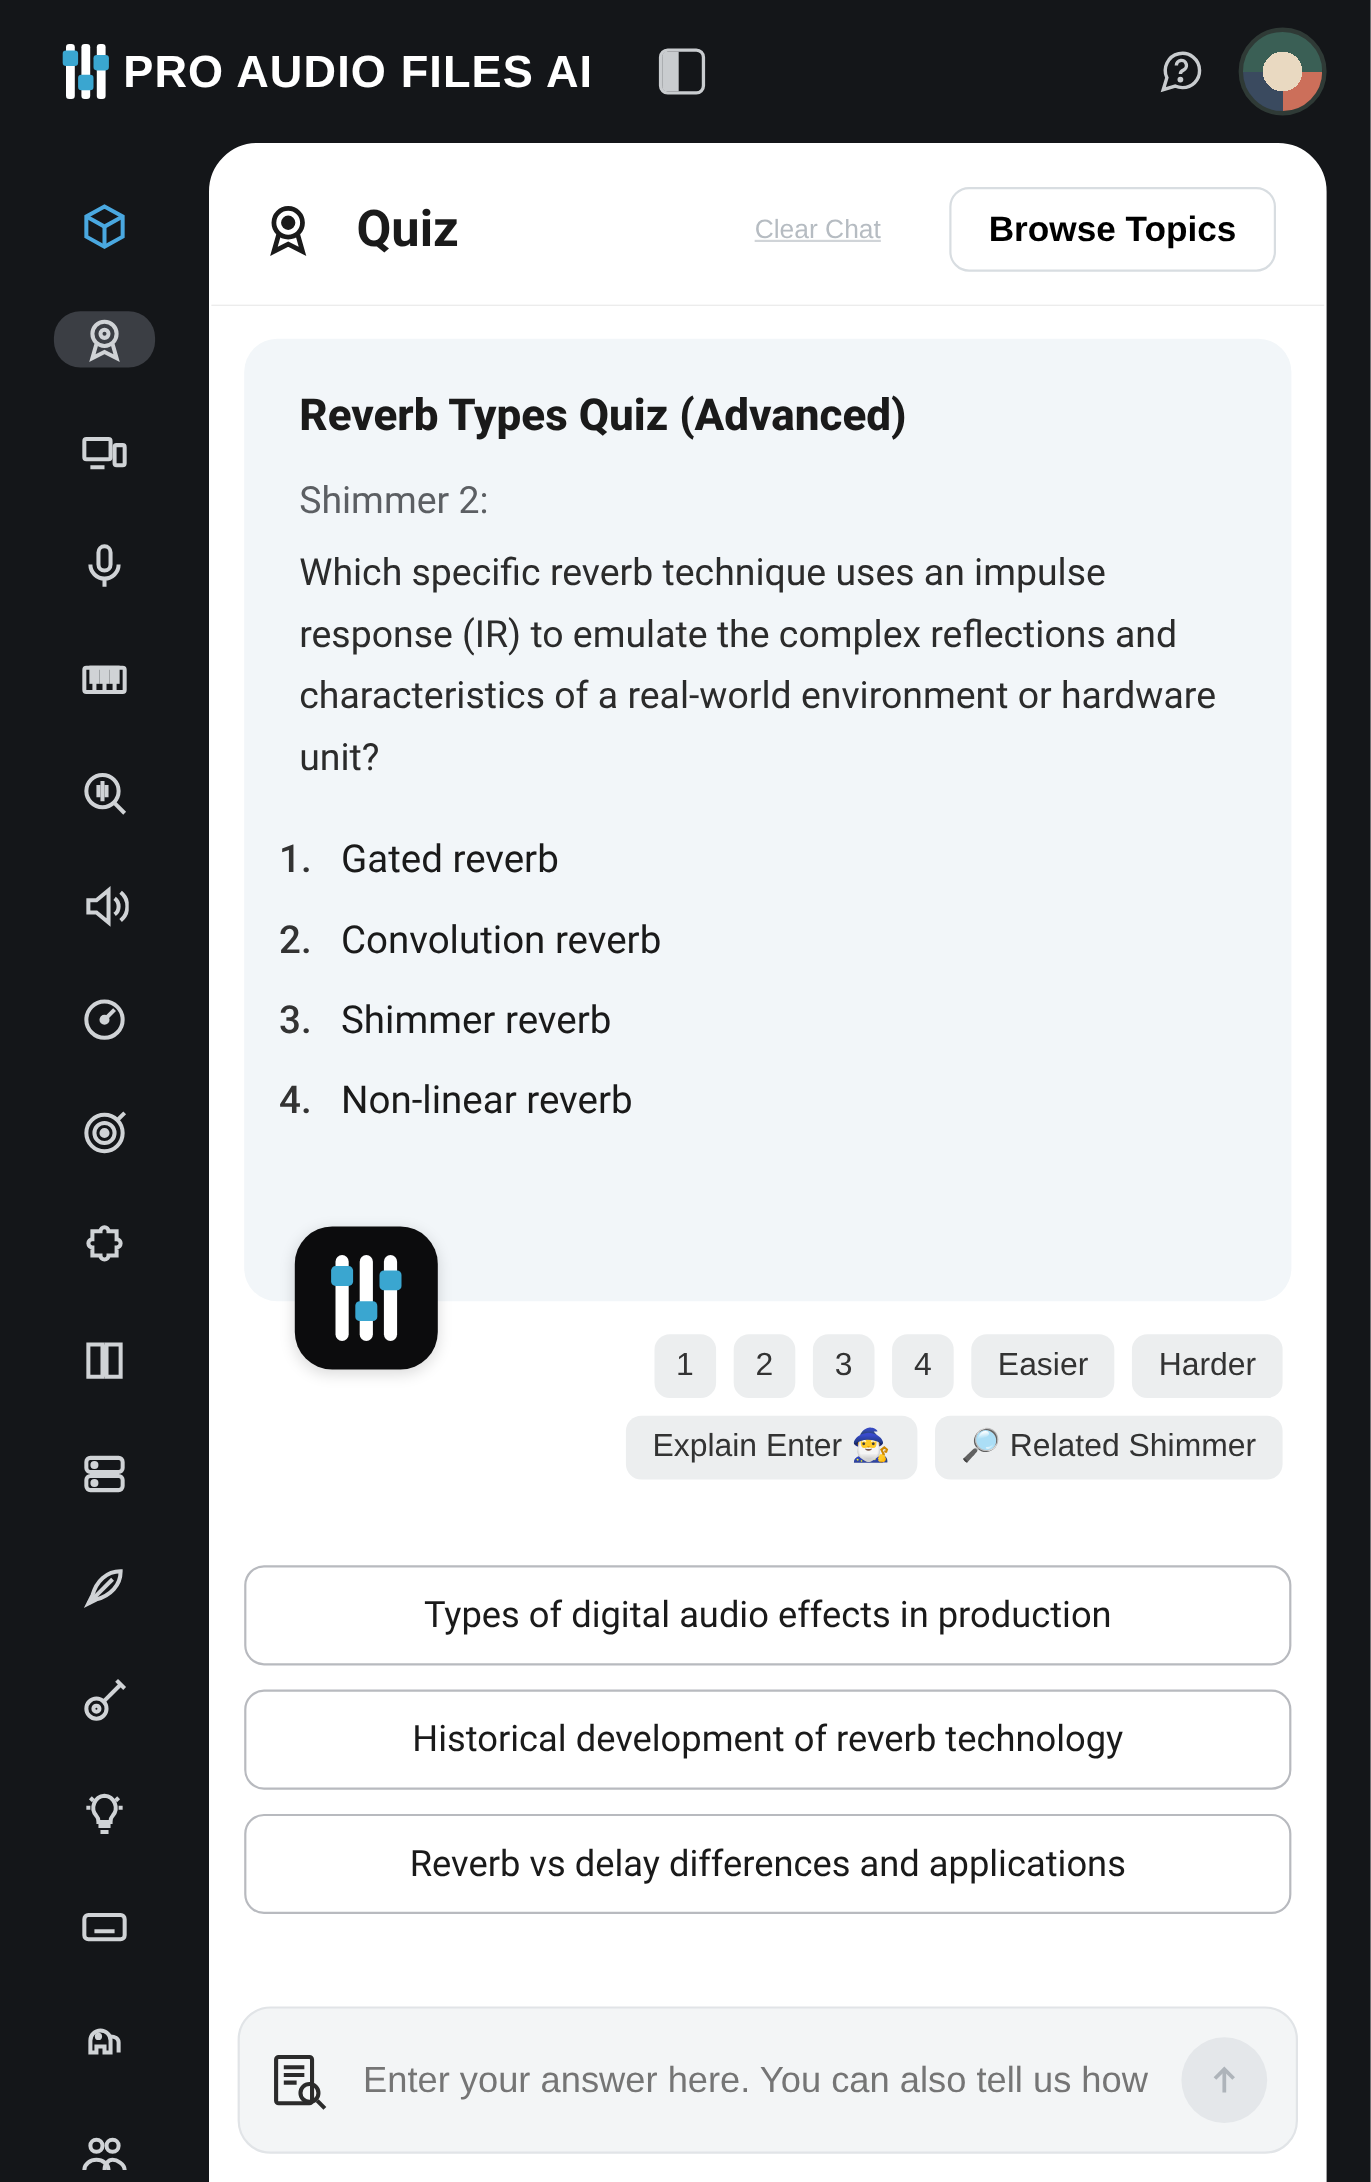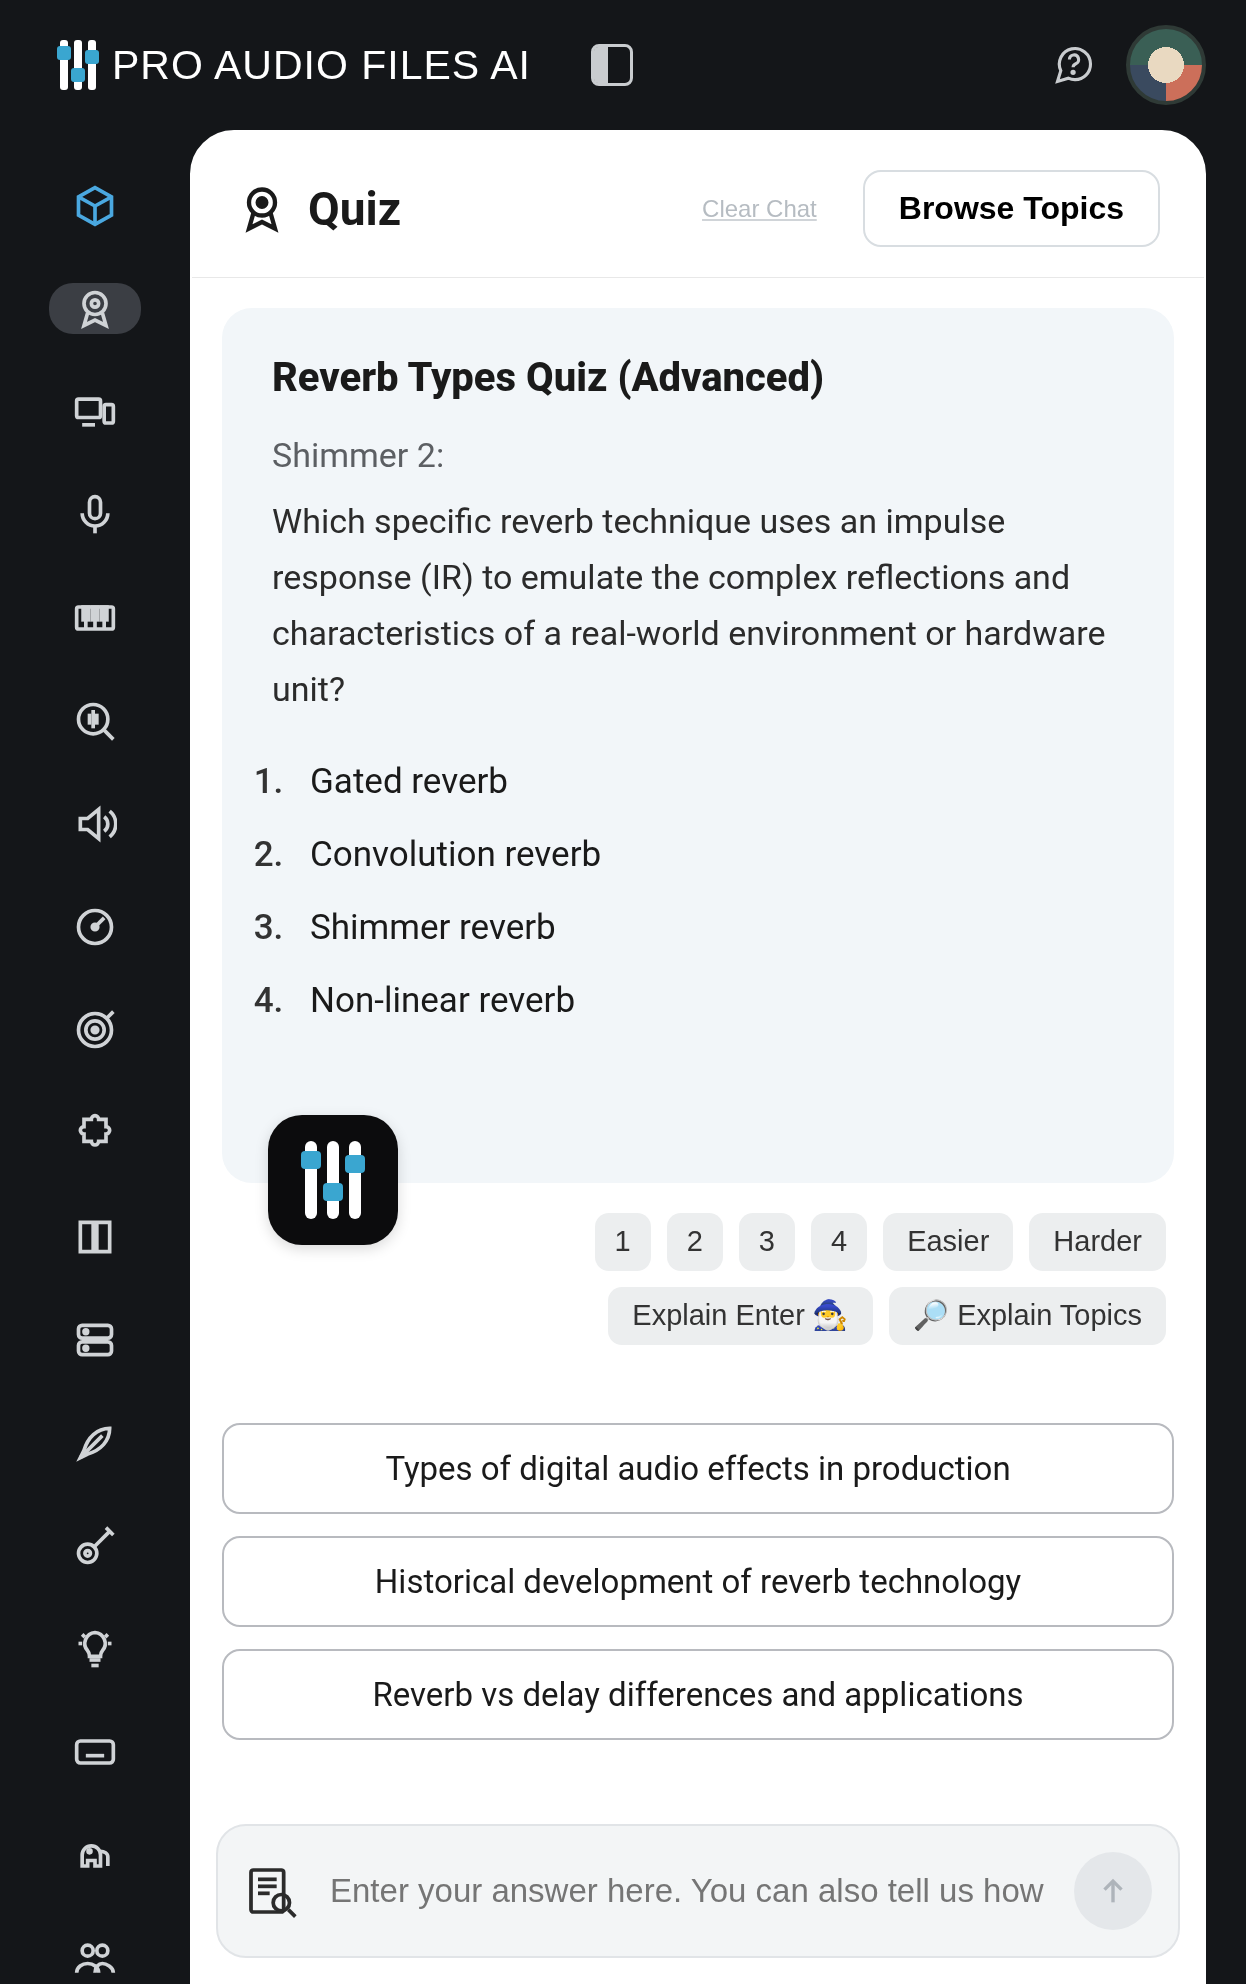--- a/index.html
+++ b/index.html
@@ -45,21 +45,21 @@
   .logo-mark .bar{width:8px;background:#fff;border-radius:3px;position:relative;}
   .logo-mark .b1{height:50px;}
   .logo-mark .b2{height:50px;}
   .logo-mark .b3{height:50px;}
   .logo-mark .dot{width:14px;height:14px;border-radius:3px;background:#3aa6d0;position:absolute;left:-3px;}
   .logo-mark .b1 .dot{top:6px;}
   .logo-mark .b2 .dot{top:28px;}
   .logo-mark .b3 .dot{top:10px;}
   .logo-text{
     font-size:41px;
-    font-weight:400;
+    font-weight:700;
     letter-spacing:1px;
     font-family:"Arial Narrow",Arial,sans-serif;
     font-stretch:condensed;
   }
   .panel-toggle{
     width:42px;height:42px;border:3px solid #c9cccf;border-radius:8px;
     margin-left:60px;
     display:flex;
   }
   .panel-toggle::before{content:"";width:40%;background:#c9cccf;border-radius:4px 0 0 4px;}
@@ -102,21 +102,21 @@
     display:flex;
     flex-direction:column;
     overflow:hidden;
     border:2px solid var(--panel);
   }
   .main-header{
     display:flex;
     align-items:center;
     padding:38px 44px 30px 44px;
     border-bottom:1.5px solid #e8e8e8;
-    gap:20px;
+    gap:36px;
   }
   .quiz-icon{width:52px;height:52px;}
   .main-title{font-size:46px;font-weight:700;}
   .clear-chat{
     margin-left:auto;
     font-size:24px;
     color:#b6bcc2;
     background:none;border:none;cursor:pointer;
     text-decoration:underline;
     text-decoration-color:#d0d4d8;
@@ -429,21 +429,21 @@
       </div>
 
       <div class="pill-row">
         <button class="pill num">1</button>
         <button class="pill num">2</button>
         <button class="pill num">3</button>
         <button class="pill num">4</button>
         <button class="pill">Easier</button>
         <button class="pill">Harder</button>
         <button class="pill">Explain Enter 🧙‍♂️</button>
-        <button class="pill">🔎 Explain Topics</button>
+        <button class="pill">🔎 Related Shimmer</button>
       </div>
 
       <div class="topics">
         <div class="topic">Types of digital audio effects in production</div>
         <div class="topic">Historical development of reverb technology</div>
         <div class="topic">Reverb vs delay differences and applications</div>
 
       </div>
     </div>
 

